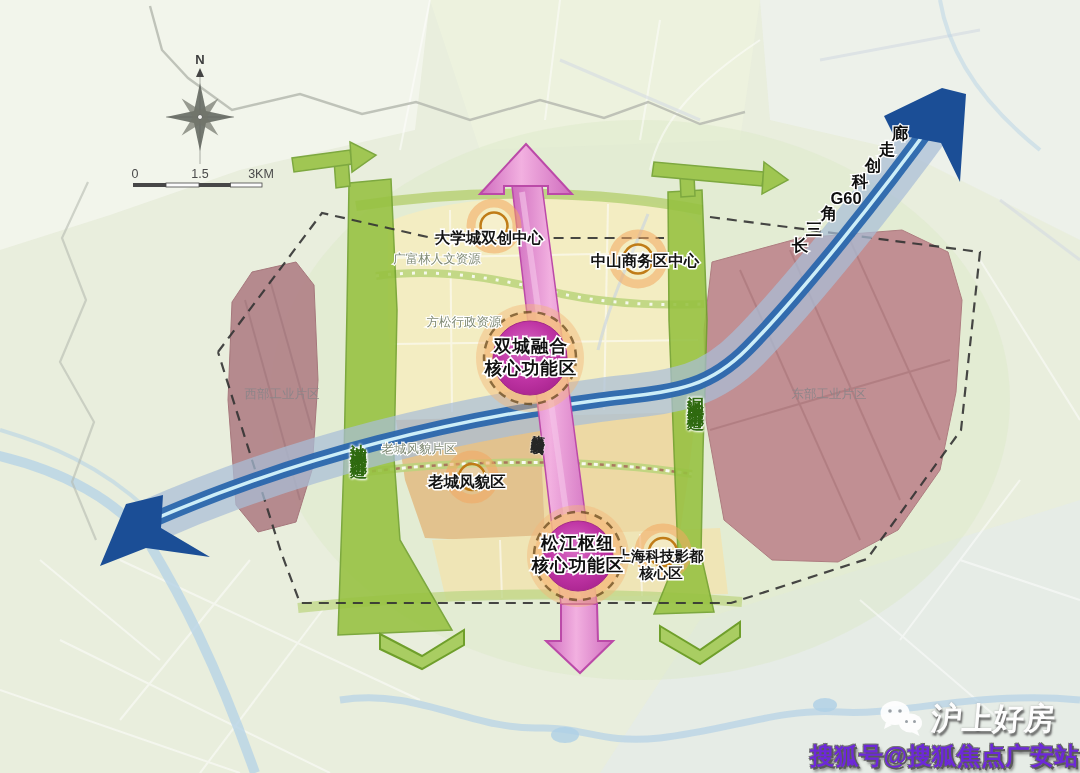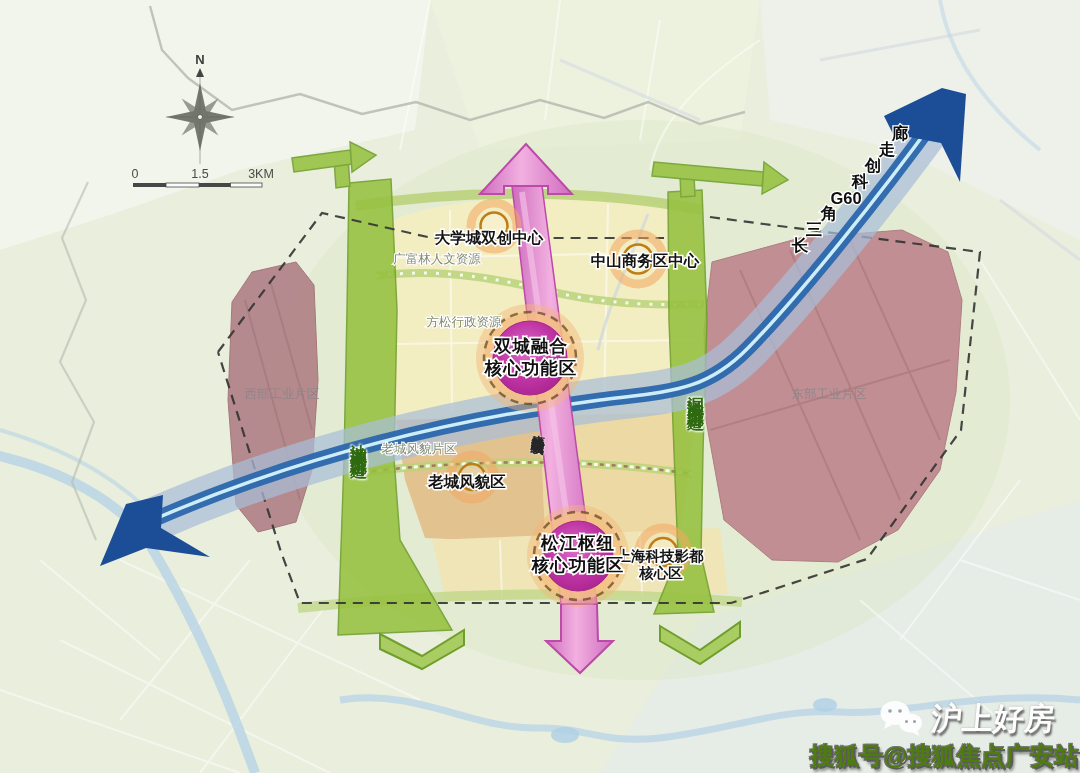--- a/index.html
+++ b/index.html
@@ -27,21 +27,21 @@
            font-weight:700;color:#2f6a10;font-size:17px;letter-spacing:3px;
            text-shadow:0 0 3px #fff,1px 1px 2px #fff,-1px -1px 2px #fff;}
   .axis-label{position:absolute;writing-mode:vertical-rl;text-orientation:upright;
            font-weight:700;color:#272727;font-size:13.5px;letter-spacing:1px;
            transform:rotate(7deg);transform-origin:top center;
            text-shadow:0 0 2px rgba(255,255,255,.85);}
 
   .wm1{position:absolute;left:878px;top:698px;display:flex;align-items:center;gap:7px;}
   .wm1 .brand{font-size:31px;font-weight:700;color:#fdfdfd;transform:skewX(-5deg);
            text-shadow:2px 3px 2px rgba(95,95,95,.9),0 0 2px rgba(130,130,130,.6);}
-  .wm2{position:absolute;left:810px;top:740px;font-size:24px;font-weight:800;color:#4d7c0f;
+  .wm2{position:absolute;left:810px;top:740px;font-size:24px;font-weight:800;color:#6d28d9;
            letter-spacing:.5px;
            text-shadow:2px 2px 0 #5a5a5a,-1px -1px 0 #777,1px -1px 0 #6a6a6a,
                        -1px 1px 0 #6a6a6a,3px 4px 3px rgba(60,60,60,.65);}
 </style>
 </head>
 <body>
 
 <div class="stage">
 
 <svg width="1080" height="773" viewBox="0 0 1080 773">

